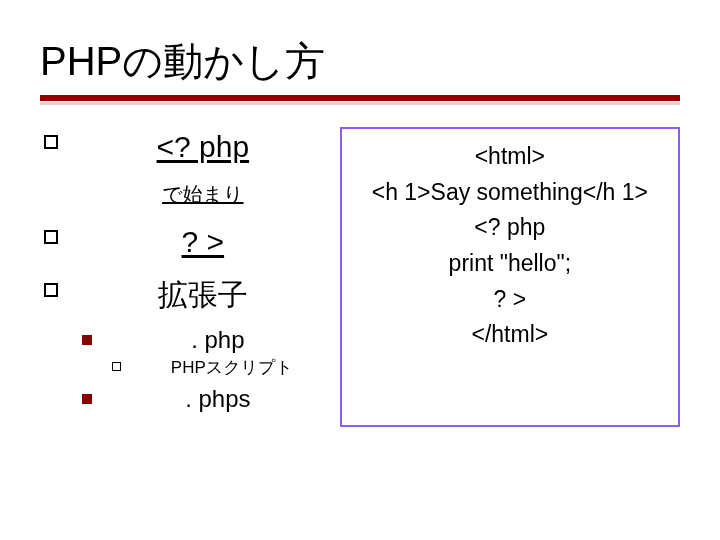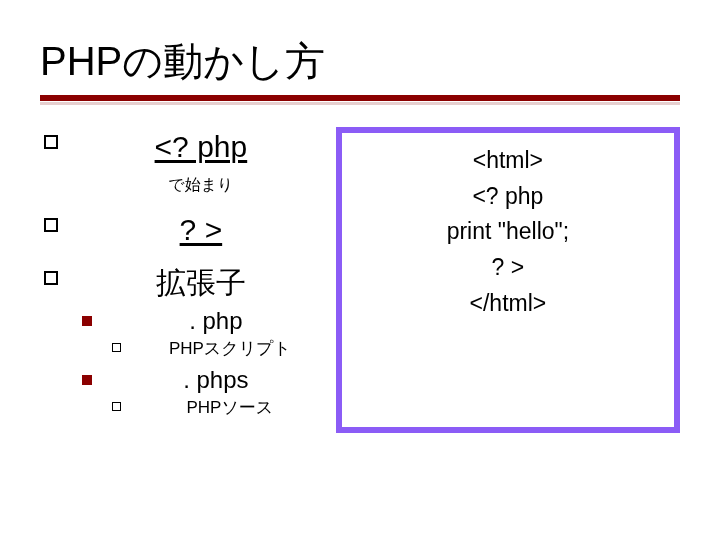--- a/index.html
+++ b/index.html
@@ -44,21 +44,21 @@
     display: flex;
     margin-top: 22px;
     text-align: center;
   }
   .left {
     width: 310px;
     padding-right: 10px;
   }
   .right {
     width: 330px;
-    border: 6px solid #8b5cf6;
+    border: 2px solid #8b5cf6;
     padding: 10px 14px 16px 14px;
     font-size: 23px;
     line-height: 1.55;
     font-family: "MS PGothic", "Hiragino Sans", sans-serif;
   }
   ul.lvl1 {
     list-style: none;
     padding: 0;
     margin: 0;
   }
@@ -80,27 +80,28 @@
   }
   .lvl1-head {
     font-size: 30px;
     line-height: 1.3;
   }
   .lvl1-head.underline {
     text-decoration: underline;
     text-underline-offset: 3px;
   }
   .lvl1-sub {
-    font-size: 16px;
-    margin-top: 9px;
+    font-size: 20px;
+    margin-top: 15px;
+    text-decoration: underline;
   }
   ul.lvl2 {
     list-style: none;
     padding: 0;
-    margin: 5px 0 0 0;
+    margin: 12px 0 0 0;
   }
   ul.lvl2 > li {
     position: relative;
     padding-left: 30px;
     margin-bottom: 6px;
   }
   ul.lvl2 > li::before {
     content: "";
     position: absolute;
     left: 6px;
@@ -170,33 +171,29 @@
             <li>
               <div class="lvl2-head">. php</div>
               <ul class="lvl3">
                 <li>
                   <span class="lvl3-text">PHPスクリプト</span>
                 </li>
               </ul>
             </li>
             <li>
               <div class="lvl2-head">. phps</div>
-              <ul class="lvl3">
-                <li>
-                  <span class="lvl3-text">PHPソース</span>
-                </li>
-              </ul>
             </li>
           </ul>
         </li>
       </ul>
     </div>
 
     <div class="right">
       <div class="code-line">&lt;html&gt;</div>
+      <div class="code-line">&lt;h 1&gt;Say something&lt;/h 1&gt;</div>
       <div class="code-line">&lt;? php</div>
       <div class="code-line">print "hello";</div>
       <div class="code-line">? &gt;</div>
       <div class="code-line">&lt;/html&gt;</div>
     </div>
 
   </div>
 
 </div>
 

